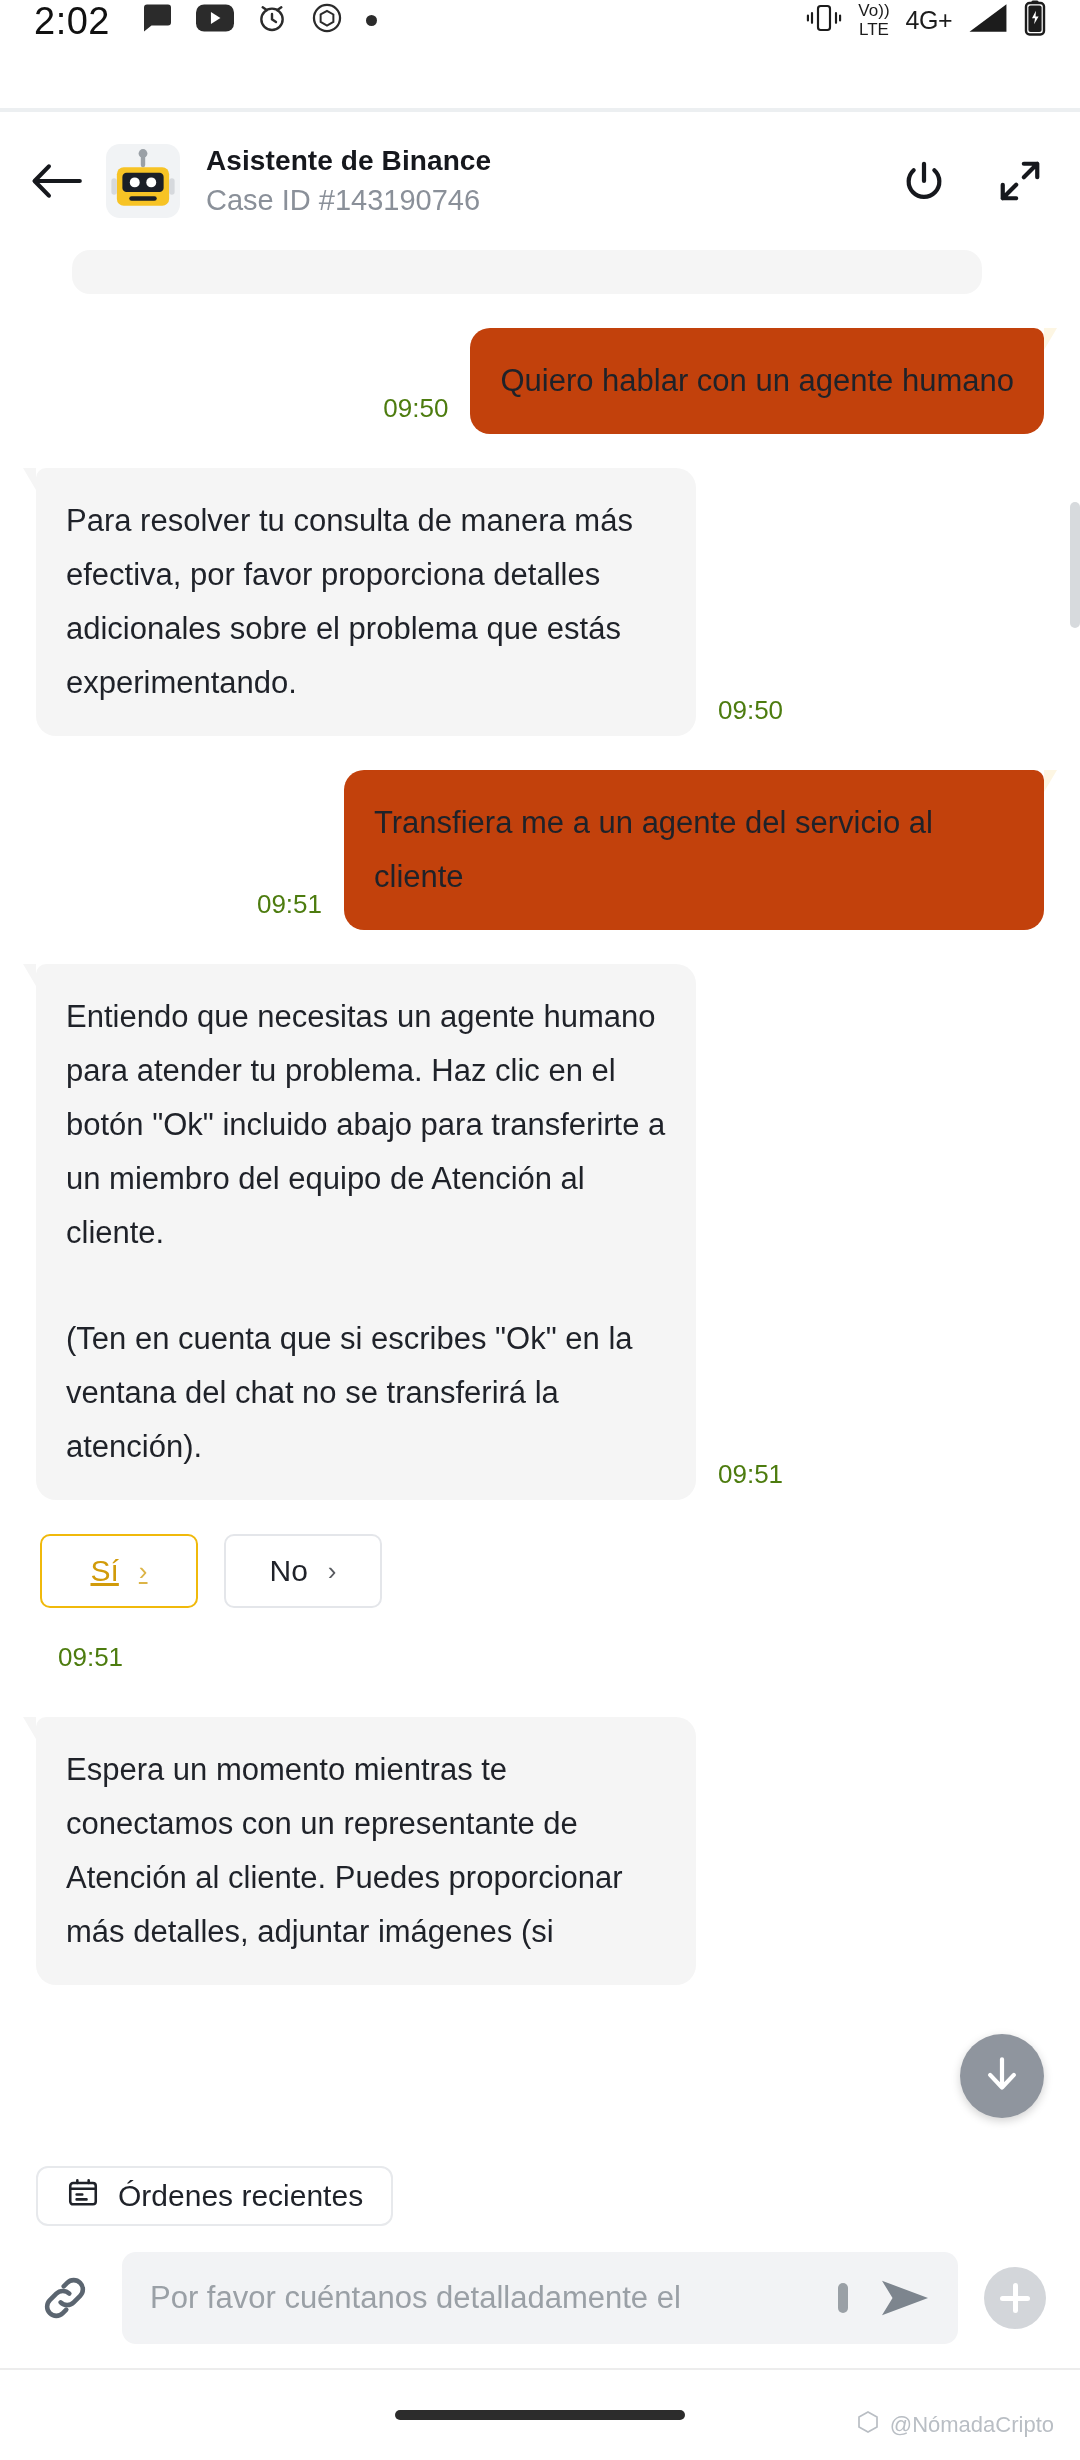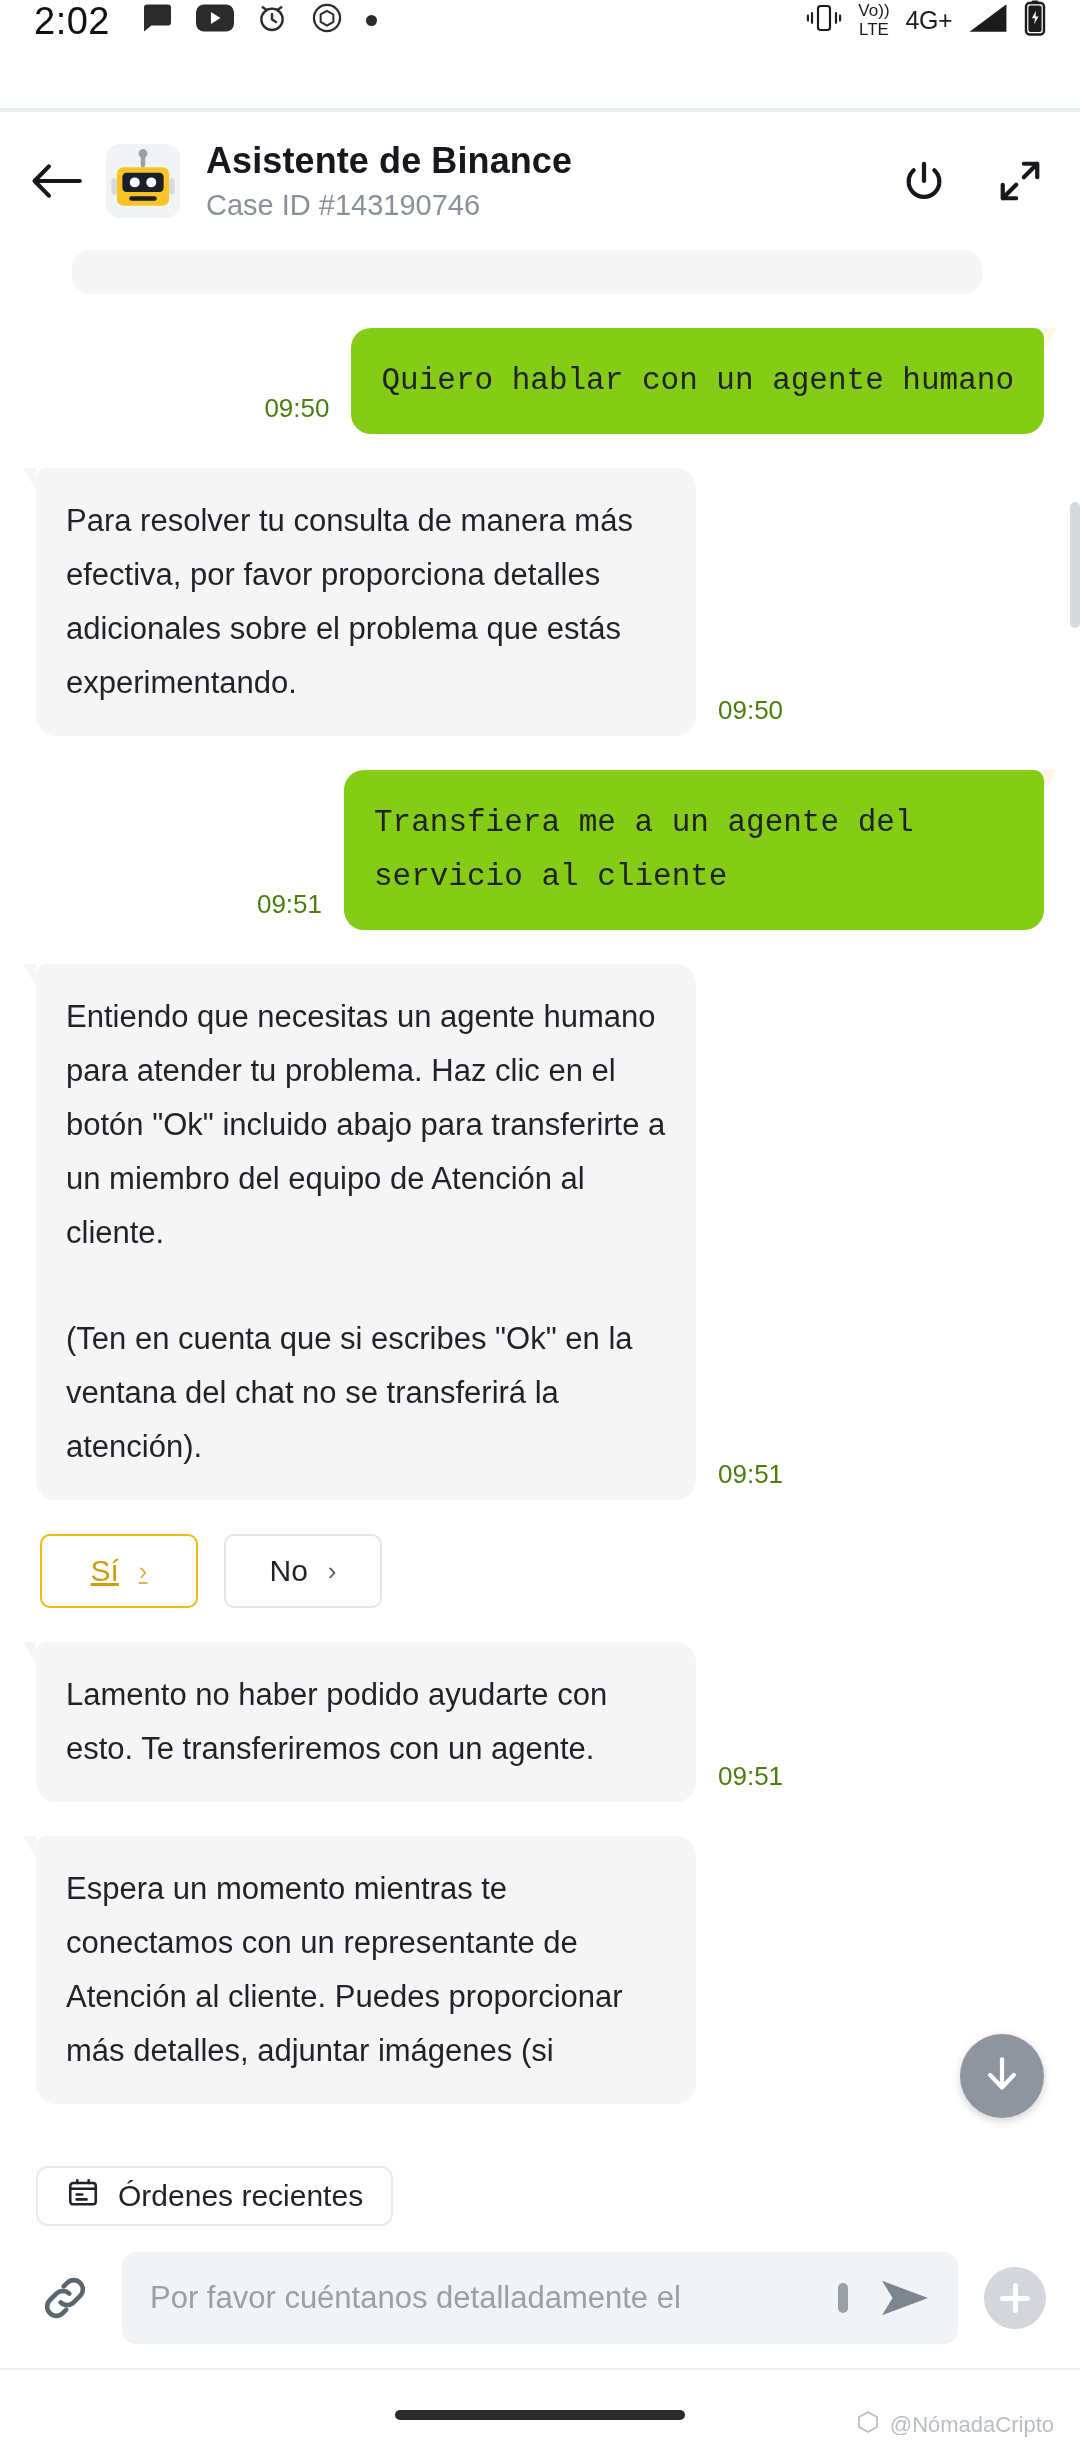--- a/index.html
+++ b/index.html
@@ -88,21 +88,21 @@
     width: 74px; height: 74px;
     border-radius: 14px;
     background: #f1f3f5;
     margin-left: 18px;
     flex: 0 0 74px;
     position: relative;
     display: flex; align-items: center; justify-content: center;
   }
   .htitle-wrap { margin-left: 26px; flex: 1 1 auto; }
   .htitle {
-    font-size: 36px;
+    font-size: 28px;
     color: #16181d;
     font-weight: 700;
     letter-spacing: .1px;
   }
   .hsub {
     font-size: 29px;
     color: #8a9099;
     margin-top: 7px;
   }
   .h-actions { display: flex; align-items: center; gap: 44px; }
@@ -141,24 +141,23 @@
     font-size: 31px;
     line-height: 54px;
     color: #1f2229;
     position: relative;
   }
   .bub.agent {
     background: #f5f5f5;
     border-radius: 10px 20px 20px 20px;
   }
   .bub.user {
-    background: #84cc16;
+    background: #c2410c;
     border-radius: 20px 10px 20px 20px;
     max-width: 700px;
-    font-family: Liberation Mono, monospace;
   }
   .bub.agent::before {
     content: "";
     position: absolute;
     left: -13px; top: 0;
     border-width: 0 13px 22px 0;
     border-style: solid;
     border-color: transparent #f5f5f5 transparent transparent;
   }
   .bub.user::after {
@@ -470,23 +469,20 @@
         <span>Sí</span>
         <span class="chev">›</span>
       </div>
       <div class="qr secondary">
         <span>No</span>
         <span class="chev">›</span>
       </div>
     </div>
 
     <div class="row left">
-      <div class="bub agent">
-        <span>Lamento no haber podido ayudarte con esto. Te transferiremos con un agente.</span>
-      </div>
       <div class="ts right-ts">09:51</div>
     </div>
 
     <div class="row left">
       <div class="bub agent">
         <span>Espera un momento mientras te conectamos con un representante de Atención al cliente. Puedes proporcionar más detalles, adjuntar imágenes (si</span>
       </div>
     </div>
 
     <div class="scroll-nub"></div>

